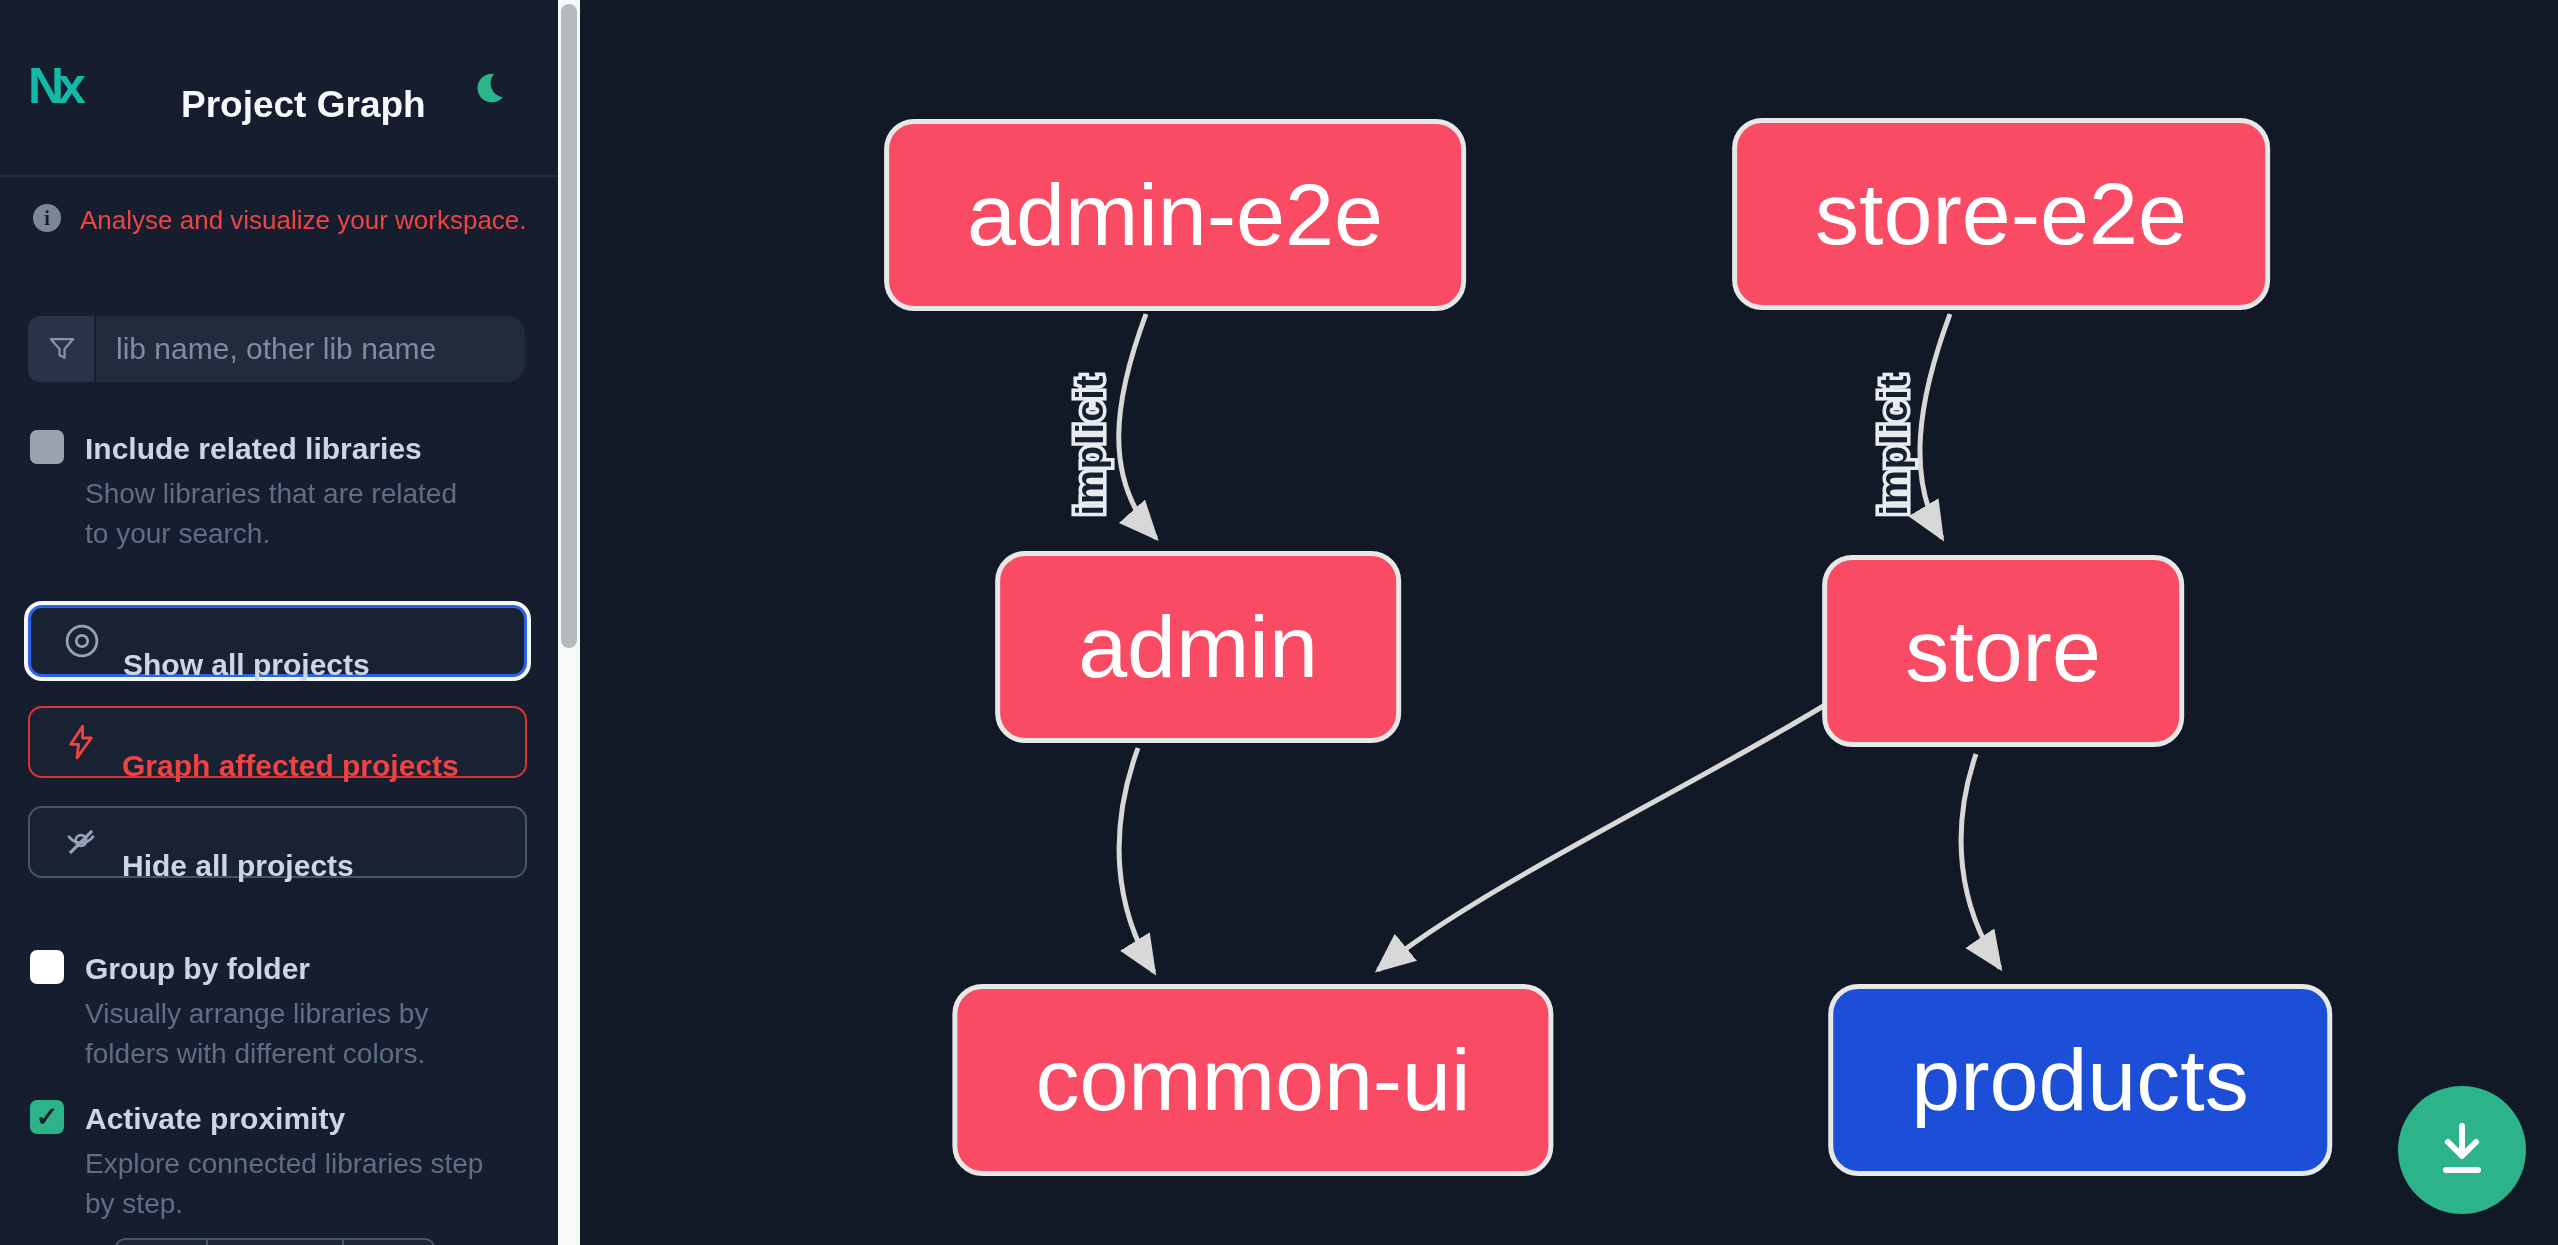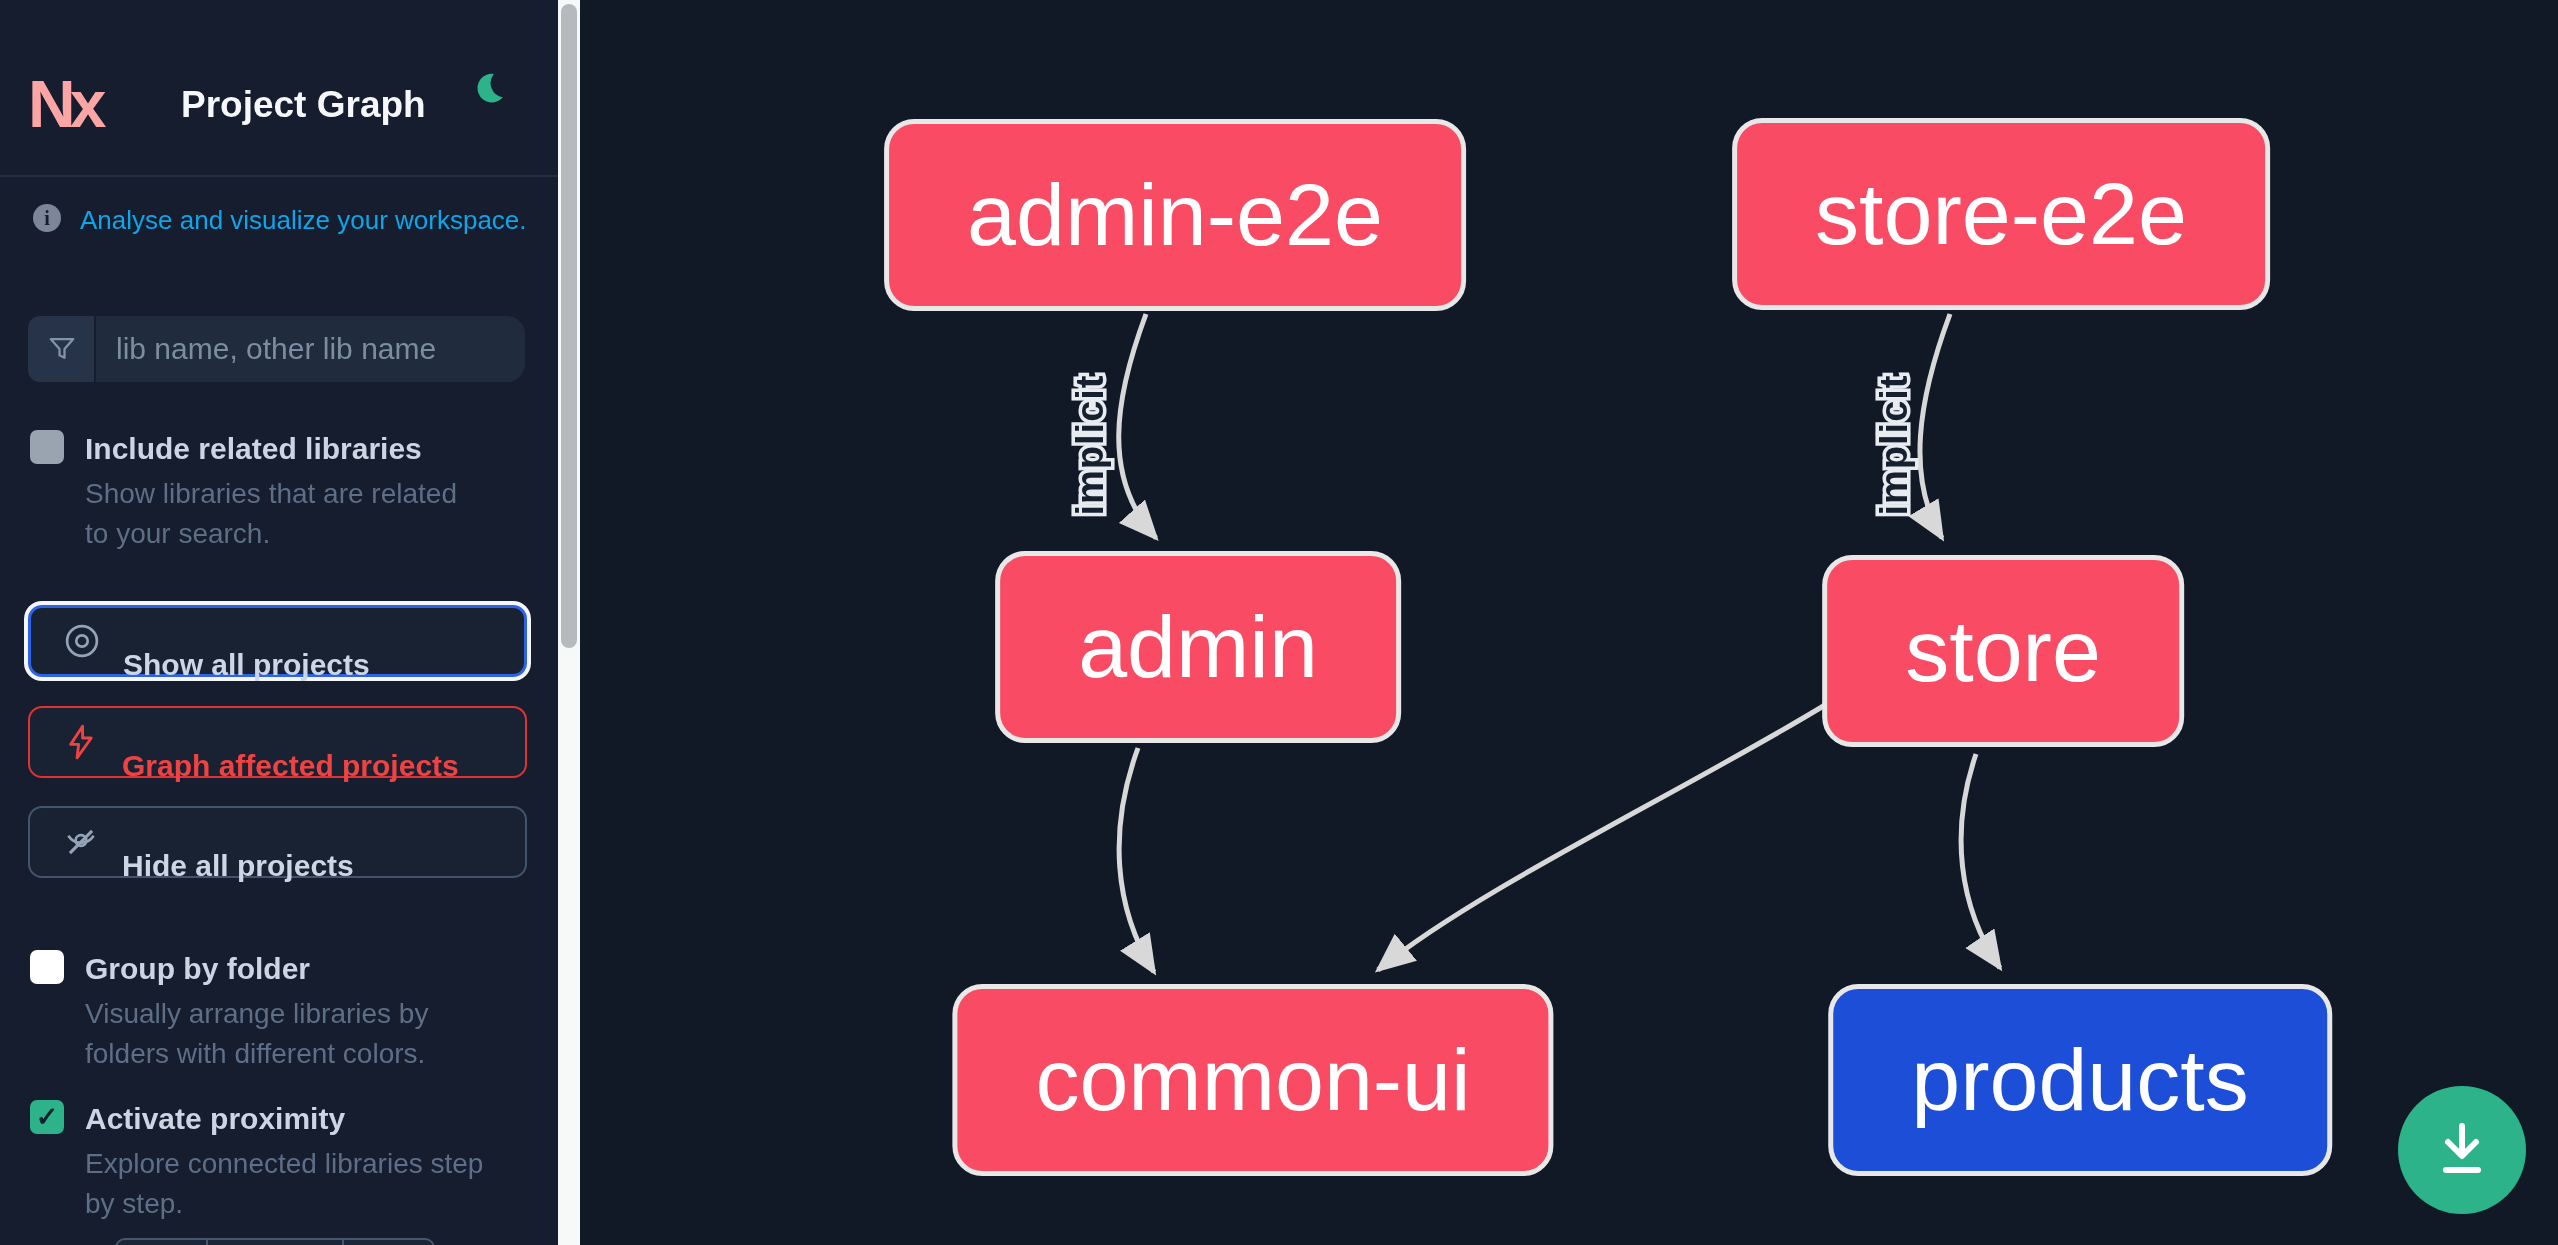--- a/index.html
+++ b/index.html
@@ -10,38 +10,38 @@
     position:relative;
   }
 
   
   .sidebar {
     position:absolute; left:0; top:0; width:558px; height:1245px;
     background:#151d2e; overflow:hidden;
   }
   .sb-header { position:absolute; left:0; top:0; width:558px; height:176px; }
   .logo {
-    position:absolute; left:28px; top:68px; width:110px; height:72px;
-    color:#fca5a5; font-size:66px; font-weight:900; letter-spacing:-6px;
+    position:absolute; left:28px; top:50px; width:110px; height:72px;
+    color:#14b8a6; font-size:50px; font-weight:900; letter-spacing:-6px;
     font-style:normal; line-height:72px;
   }
   .app-title {
     position:absolute; left:181px; top:84px;
     color:#f5f7fa; font-size:37px; font-weight:700; line-height:42px;
   }
   .moon { position:absolute; left:472px; top:68px; width:40px; height:40px; }
   .sb-divider { position:absolute; left:0; top:175px; width:558px; height:2px; background:#232e42; }
 
   .info-row { position:absolute; left:33px; top:203px; width:500px; height:32px; }
   .info-icon {
     position:absolute; left:0; top:1px; width:28px; height:28px; border-radius:50%;
     background:#7b8699; color:#151d2e; font-weight:800; font-size:20px;
     text-align:center; line-height:28px; font-family:"Liberation Serif", serif;
   }
-  .info-text { position:absolute; left:47px; top:2px; color:#0ea5e9; font-size:26px; line-height:30px; }
+  .info-text { position:absolute; left:47px; top:2px; color:#ef4444; font-size:26px; line-height:30px; }
 
   .searchbox {
     position:absolute; left:28px; top:316px; width:497px; height:66px;
     background:#202b3d; border-radius:18px;
   }
   .search-iconcell {
     position:absolute; left:0; top:0; width:68px; height:66px;
     background:#273349; border-radius:12px 0 0 12px; border-right:2px solid #151d2e;
   }
   .search-iconcell svg { position:absolute; left:19px; top:18px; }

